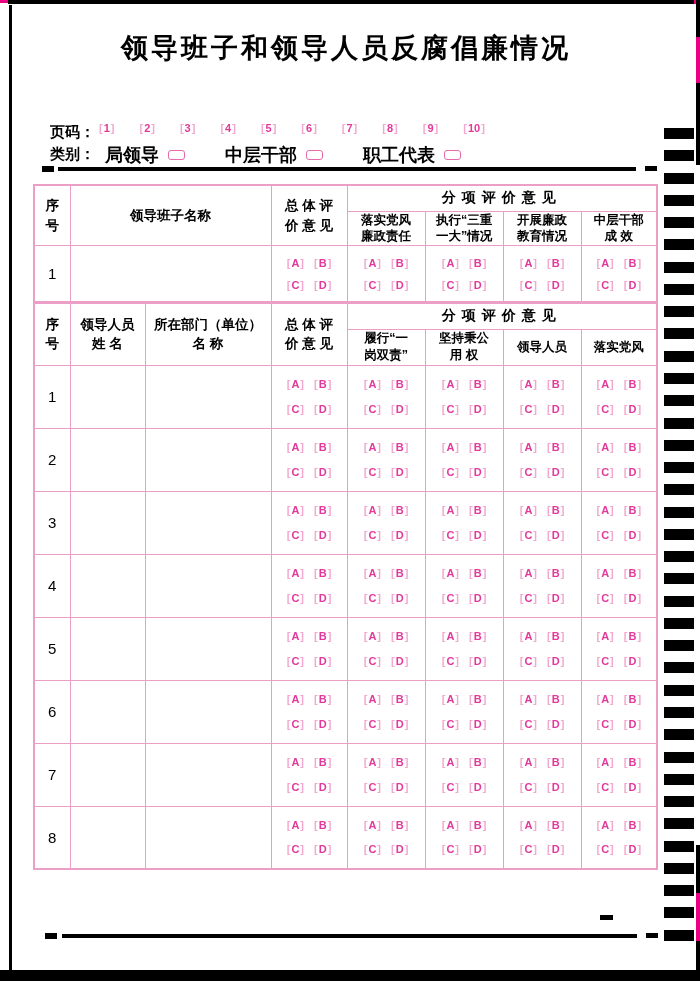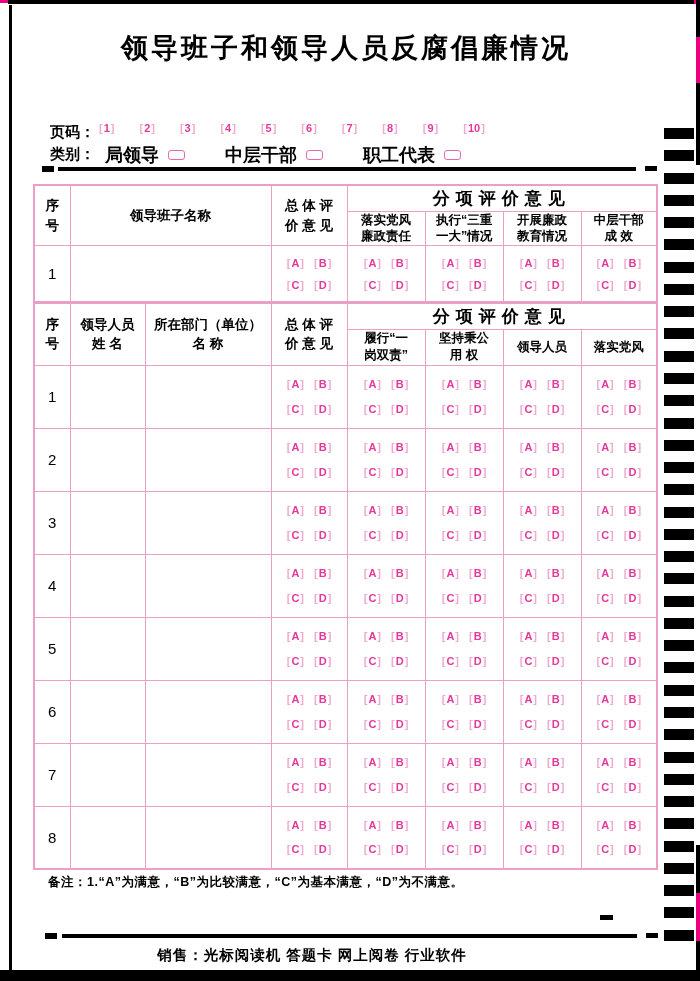--- a/index.html
+++ b/index.html
@@ -26,21 +26,21 @@
   .bubble{font-size:11px;font-weight:bold;white-space:nowrap;}
   .bubble .bk{color:#f2a8cf;}
   .bubble .lt{color:#e2399b;margin:0 1px;}
 
   
   table{border-collapse:collapse;table-layout:fixed;position:absolute;background:#fff;
         border:2px solid #ec9fc6;}
   td{border:1px solid #ec9fc6;text-align:center;vertical-align:middle;padding:0;
      white-space:pre-line;overflow:hidden;}
   .hdr{font-size:13.5px;font-weight:bold;line-height:1.45;}
-  .group-hdr{font-size:17px;font-weight:bold;letter-spacing:6px;}
+  .group-hdr{font-size:14px;font-weight:bold;letter-spacing:6px;}
   .sub-hdr{font-size:12.5px;font-weight:bold;line-height:1.35;}
   .seq-cell{font-size:15px;font-weight:normal;}
   .t1{left:33px;top:184px;width:623px;}
   .t2{left:33px;top:302px;width:623px;}
   .t1 .hrow1{height:26px;} .t1 .hrow2{height:32px;} .t1 tbody tr{height:56px;}
   .t2 .hrow1{height:26px;} .t2 .hrow2{height:36px;} .t2 tbody tr{height:63px;}
   .bub-wrap{display:flex;flex-direction:column;justify-content:space-evenly;}
   .t1 .bub-wrap{height:54px;} .t2 .bub-wrap{height:61px;}
   .bub-line{display:flex;justify-content:center;gap:10px;}
 
@@ -298,24 +298,22 @@
           <td></td>
           <td><div class="bub-wrap"><div class="bub-line"><span class="bubble"><span class="bk">[</span><span class="lt">A</span><span class="bk">]</span></span><span class="bubble"><span class="bk">[</span><span class="lt">B</span><span class="bk">]</span></span></div><div class="bub-line"><span class="bubble"><span class="bk">[</span><span class="lt">C</span><span class="bk">]</span></span><span class="bubble"><span class="bk">[</span><span class="lt">D</span><span class="bk">]</span></span></div></div></td>
           <td><div class="bub-wrap"><div class="bub-line"><span class="bubble"><span class="bk">[</span><span class="lt">A</span><span class="bk">]</span></span><span class="bubble"><span class="bk">[</span><span class="lt">B</span><span class="bk">]</span></span></div><div class="bub-line"><span class="bubble"><span class="bk">[</span><span class="lt">C</span><span class="bk">]</span></span><span class="bubble"><span class="bk">[</span><span class="lt">D</span><span class="bk">]</span></span></div></div></td>
           <td><div class="bub-wrap"><div class="bub-line"><span class="bubble"><span class="bk">[</span><span class="lt">A</span><span class="bk">]</span></span><span class="bubble"><span class="bk">[</span><span class="lt">B</span><span class="bk">]</span></span></div><div class="bub-line"><span class="bubble"><span class="bk">[</span><span class="lt">C</span><span class="bk">]</span></span><span class="bubble"><span class="bk">[</span><span class="lt">D</span><span class="bk">]</span></span></div></div></td>
           <td><div class="bub-wrap"><div class="bub-line"><span class="bubble"><span class="bk">[</span><span class="lt">A</span><span class="bk">]</span></span><span class="bubble"><span class="bk">[</span><span class="lt">B</span><span class="bk">]</span></span></div><div class="bub-line"><span class="bubble"><span class="bk">[</span><span class="lt">C</span><span class="bk">]</span></span><span class="bubble"><span class="bk">[</span><span class="lt">D</span><span class="bk">]</span></span></div></div></td>
           <td><div class="bub-wrap"><div class="bub-line"><span class="bubble"><span class="bk">[</span><span class="lt">A</span><span class="bk">]</span></span><span class="bubble"><span class="bk">[</span><span class="lt">B</span><span class="bk">]</span></span></div><div class="bub-line"><span class="bubble"><span class="bk">[</span><span class="lt">C</span><span class="bk">]</span></span><span class="bubble"><span class="bk">[</span><span class="lt">D</span><span class="bk">]</span></span></div></div></td>
         </tr>
       </tbody>
   </table>
 
-  <div class="note" style="left:48px;top:874px;">备注：1.“A”为满意，“B”为比较满意，“C”为基本满意，“D”为不满意。</div>
   <div class="blackbar" style="left:600px;top:915px;width:13px;height:5px;"></div>
 
   <div>
     <div class="blackbar" style="left:45px;top:933px;width:12px;height:6px;"></div>
     <div class="blackbar" style="left:62px;top:934px;width:575px;height:4px;"></div>
     <div class="blackbar" style="left:646px;top:933px;width:12px;height:5px;"></div>
   </div>
 
-  <div class="footer">销售：光标阅读机 答题卡 网上阅卷 行业软件</div>
 
 </div>
 
 </body></html>

